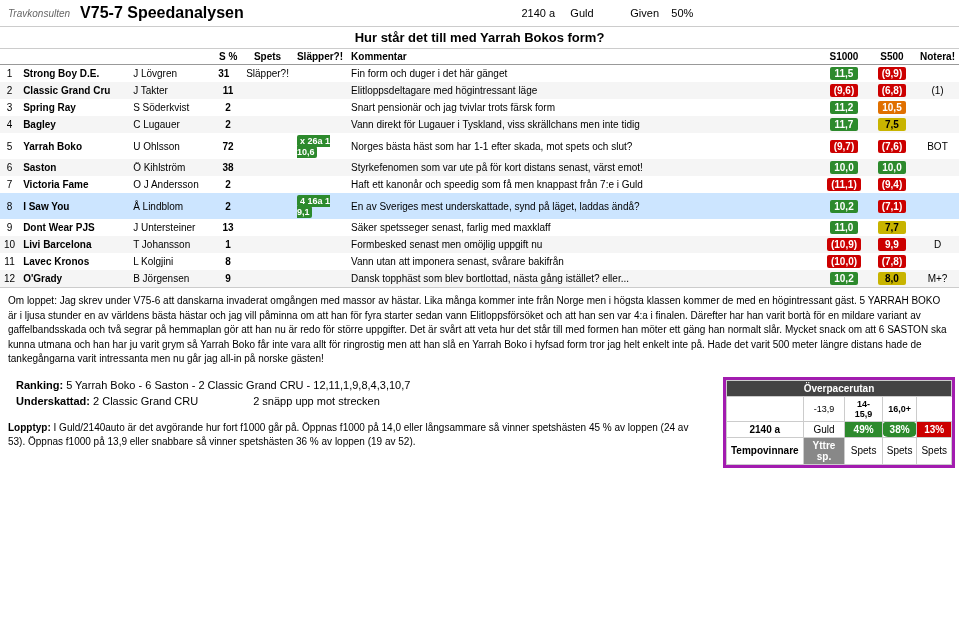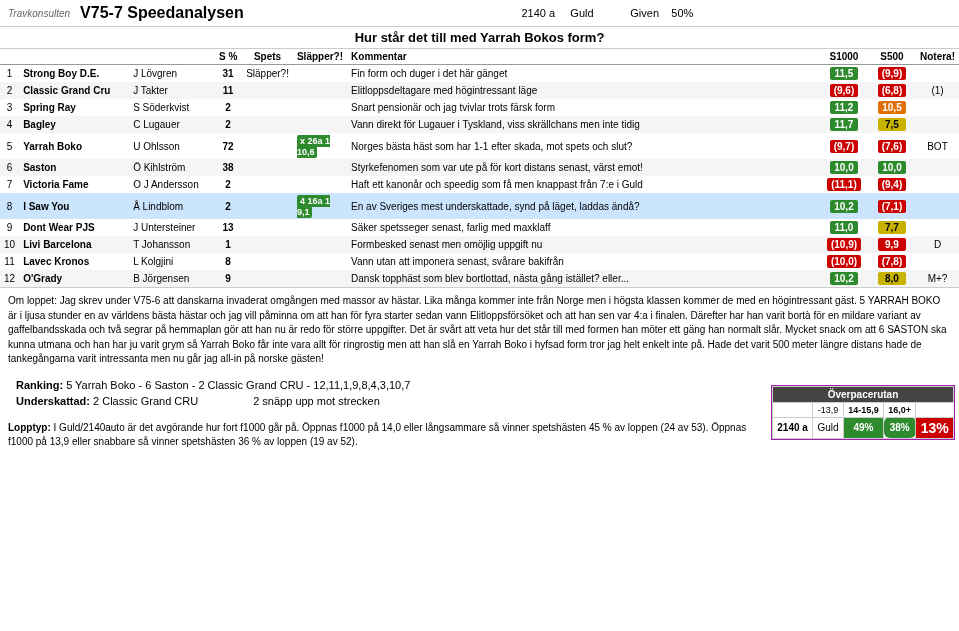--- a/index.html
+++ b/index.html
@@ -113,25 +113,25 @@
     }
     .bottom-grid {
       display: flex;
       align-items: flex-start;
       gap: 10px;
     }
     .bottom-left {
       flex: 1;
     }
     .bottom-right {
-      width: 184px;
-      font-size: 10px;
-      border: 1px solid #a21caf;
+      width: 232px;
+      font-size: 10px;
+      border: 3px solid #a21caf;
       flex-shrink: 0;
-      margin-top: 12px;
+      margin-top: 4px;
       margin-right: 4px;
     }
     .bottom-right table {
       width: 100%;
       border-collapse: collapse;
     }
     .bottom-right td {
       padding: 2px 4px;
       border: 1px solid #ccc;
       font-size: 10px;
@@ -185,21 +185,21 @@
         <th class="col-s1000 center">S1000</th>
         <th class="col-s500 center">S500</th>
         <th class="col-noter center">Notera!</th>
       </tr>
     </thead>
     <tbody id="table-body">
     <tr>
           <td class="col-num">1</td>
           <td class="col-horse horse-bold">Strong Boy D.E.</td>
           <td class="col-jockey">J Lövgren</td>
-          <td class="col-s s-val" style="text-align: center;">31</td>
+          <td class="col-s s-val" style="text-align: left;">31</td>
           <td class="col-spets" style="text-align: center;">Släpper?!</td>
           <td class="col-slapps"></td>
           <td class="col-kommentar">Fin form och duger i det här gänget</td>
           <td class="col-s1000"><span class="badge badge-green">11,5</span></td>
           <td class="col-s500"><span class="badge badge-red">(9,9)</span></td>
           <td class="col-noter"></td>
         </tr>
         <tr>
           <td class="col-num">2</td>
           <td class="col-horse horse-bold">Classic Grand Cru</td>
@@ -368,19 +368,26 @@
               <td style="font-weight: bold; font-size: 9px; text-align: center; border-bottom: 1px solid rgb(204, 204, 204);">14-15,9</td>
               <td style="font-weight: bold; font-size: 9px; text-align: center; border-bottom: 1px solid rgb(204, 204, 204); border-radius: 12px;">16,0+</td>
             </tr>
         </thead>
         <tbody id="overpace-body">
             <tr>
               <td style="font-size: 10px; text-align: center; font-weight: bold;">2140 a</td>
               <td style="font-size: 10px; text-align: center;">Guld</td>
               <td class="cell-green" style="font-size: 10px; text-align: center;">49%</td>
               <td class="cell-green" style="font-size: 10px; text-align: center; border-radius: 6px;">38%</td>
-              <td class="cell-red" style="font-size: 14px; ">13%</td>
+              <td class="cell-red" style="font-size: 10px; ">13%</td>
+            </tr>
+            <tr>
+              <td style="font-size: 10px; text-align: center; font-weight: bold;">Tempovinnare</td>
+              <td class="cell-gray" style="font-size: 10px; text-align: center;">Yttre sp.</td>
+              <td style="font-size: 10px; text-align: center;">Spets</td>
+              <td style="font-size: 10px; text-align: center;">Spets</td>
+              <td style="font-size: 10px; text-align: center;">Spets</td>
             </tr>
           </tbody>
       </table>
     </div>
   </div>
 </div>
 
 </body></html>

